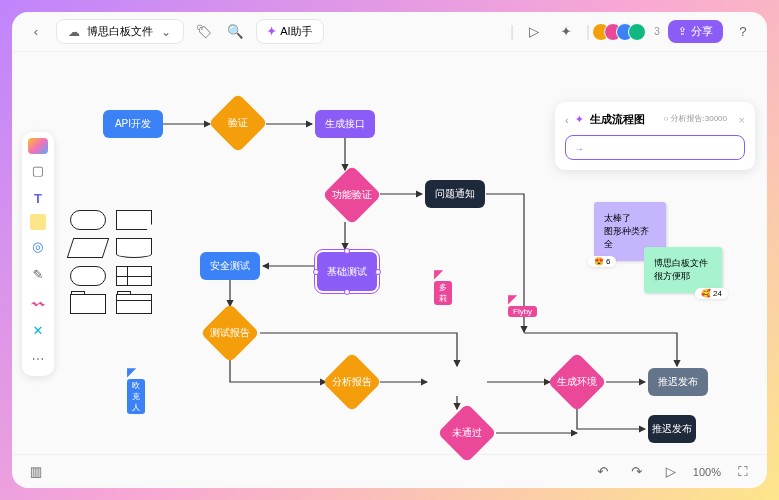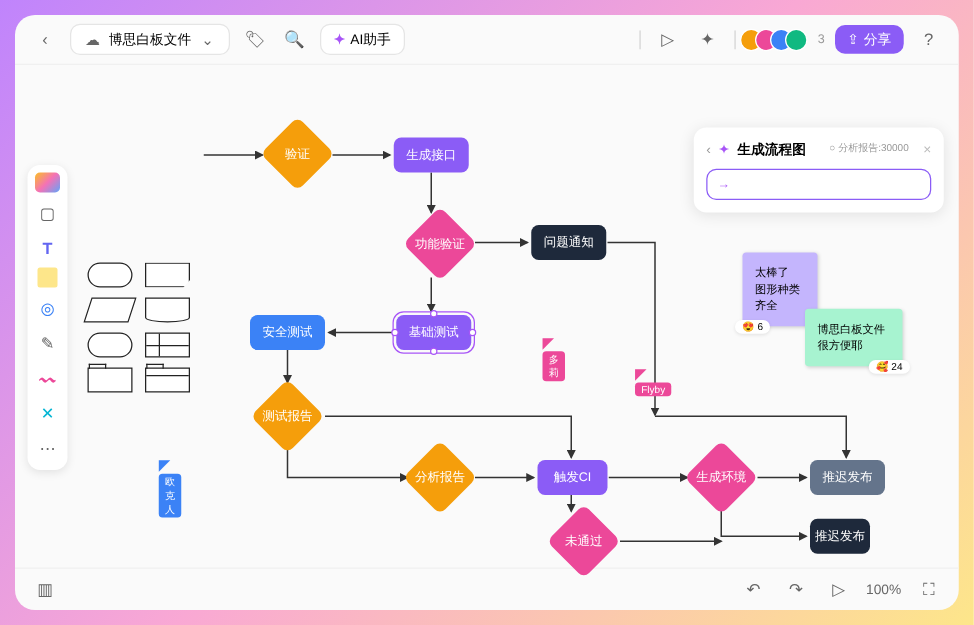--- a/index.html
+++ b/index.html
@@ -129,65 +129,65 @@
           </div>
         <div class="shp" style="position:relative">
             <div style="position:absolute;left:0;top:-4px;width:14px;height:4px;border:1.5px solid #222;border-bottom:none"></div>
           </div>
         <div class="shp" style="position:relative">
             <div style="position:absolute;left:0;top:-4px;width:14px;height:4px;border:1.5px solid #222;border-bottom:none"></div>
             <div style="position:absolute;left:0;right:0;top:30%;border-top:1.5px solid #222"></div>
           </div>
       </div>
 
+      <div class="node" style="left:91px;top:58px;width:60px;height:28px;background:#3b82f6">
+          <span>API开发</span>
+        </div>
       <div class="node diamond" style="left:205px;top:50px;background:#f59e0b">
           <span>验证</span>
         </div>
       <div class="node" style="left:303px;top:58px;width:60px;height:28px;background:#8b5cf6">
           <span>生成接口</span>
         </div>
       <div class="node diamond" style="left:319px;top:122px;background:#ec4899">
           <span>功能验证</span>
         </div>
       <div class="node" style="left:188px;top:200px;width:60px;height:28px;background:#3b82f6">
           <span>安全测试</span>
         </div>
       <div class="node" style="left:413px;top:128px;width:60px;height:28px;background:#1e293b">
           <span>问题通知</span>
         </div>
-      <div class="node" style="left:305px;top:200px;width:60px;height:28px;background:#8b5cf6;outline:1.5px solid #a855f7;outline-offset:2px">
+      <div class="node" style="left:305px;top:200px;width:60px;height:39px;background:#8b5cf6;outline:1.5px solid #a855f7;outline-offset:2px">
           <span>基础测试</span>
         <div style="position:absolute;width:6px;height:6px;background:#fff;border:1.5px solid #a855f7;border-radius:50%;left:-4px;top:50%;margin-top:-3px"></div>
         <div style="position:absolute;width:6px;height:6px;background:#fff;border:1.5px solid #a855f7;border-radius:50%;right:-4px;top:50%;margin-top:-3px"></div>
         <div style="position:absolute;width:6px;height:6px;background:#fff;border:1.5px solid #a855f7;border-radius:50%;top:-4px;left:50%;margin-left:-3px"></div>
         <div style="position:absolute;width:6px;height:6px;background:#fff;border:1.5px solid #a855f7;border-radius:50%;bottom:-4px;left:50%;margin-left:-3px"></div>
       </div>
       <div class="node diamond" style="left:197px;top:260px;background:#f59e0b">
           <span>测试报告</span>
         </div>
       <div class="node diamond" style="left:319px;top:309px;background:#f59e0b">
           <span>分析报告</span>
         </div>
-      <div class="node" style="left:418px;top:316px;width:56px;height:28px;background:#8b5cf6">
-          <span>触发CI</span>
-        </div>
       <div class="node diamond" style="left:434px;top:360px;background:#ec4899">
           <span>未通过</span>
         </div>
       <div class="node diamond" style="left:544px;top:309px;background:#ec4899">
           <span>生成环境</span>
         </div>
       <div class="node" style="left:636px;top:316px;width:60px;height:28px;background:#64748b">
           <span>推迟发布</span>
         </div>
       <div class="node" style="left:636px;top:363px;width:48px;height:28px;background:#1e293b">
           <span>推迟发布</span>
         </div>
 
-      <div class="sticky" style="left:582px;top:150px;width:60px;background:#c4b5fd">
+      <div class="sticky" style="left:582px;top:150px;width:72px;background:#c4b5fd">
         <div>太棒了</div>
         <div>图形种类齐全</div>
         <div class="badge" style="position:absolute;left:-6px;bottom:-6px">😍 <span>6</span></div>
       </div>
       <div class="sticky" style="left:632px;top:195px;width:78px;background:#a7f3d0">
         <div>博思白板文件</div>
         <div>很方便耶</div>
         <div class="badge" style="position:absolute;right:-6px;bottom:-6px">🥰 <span>24</span></div>
       </div>
 

